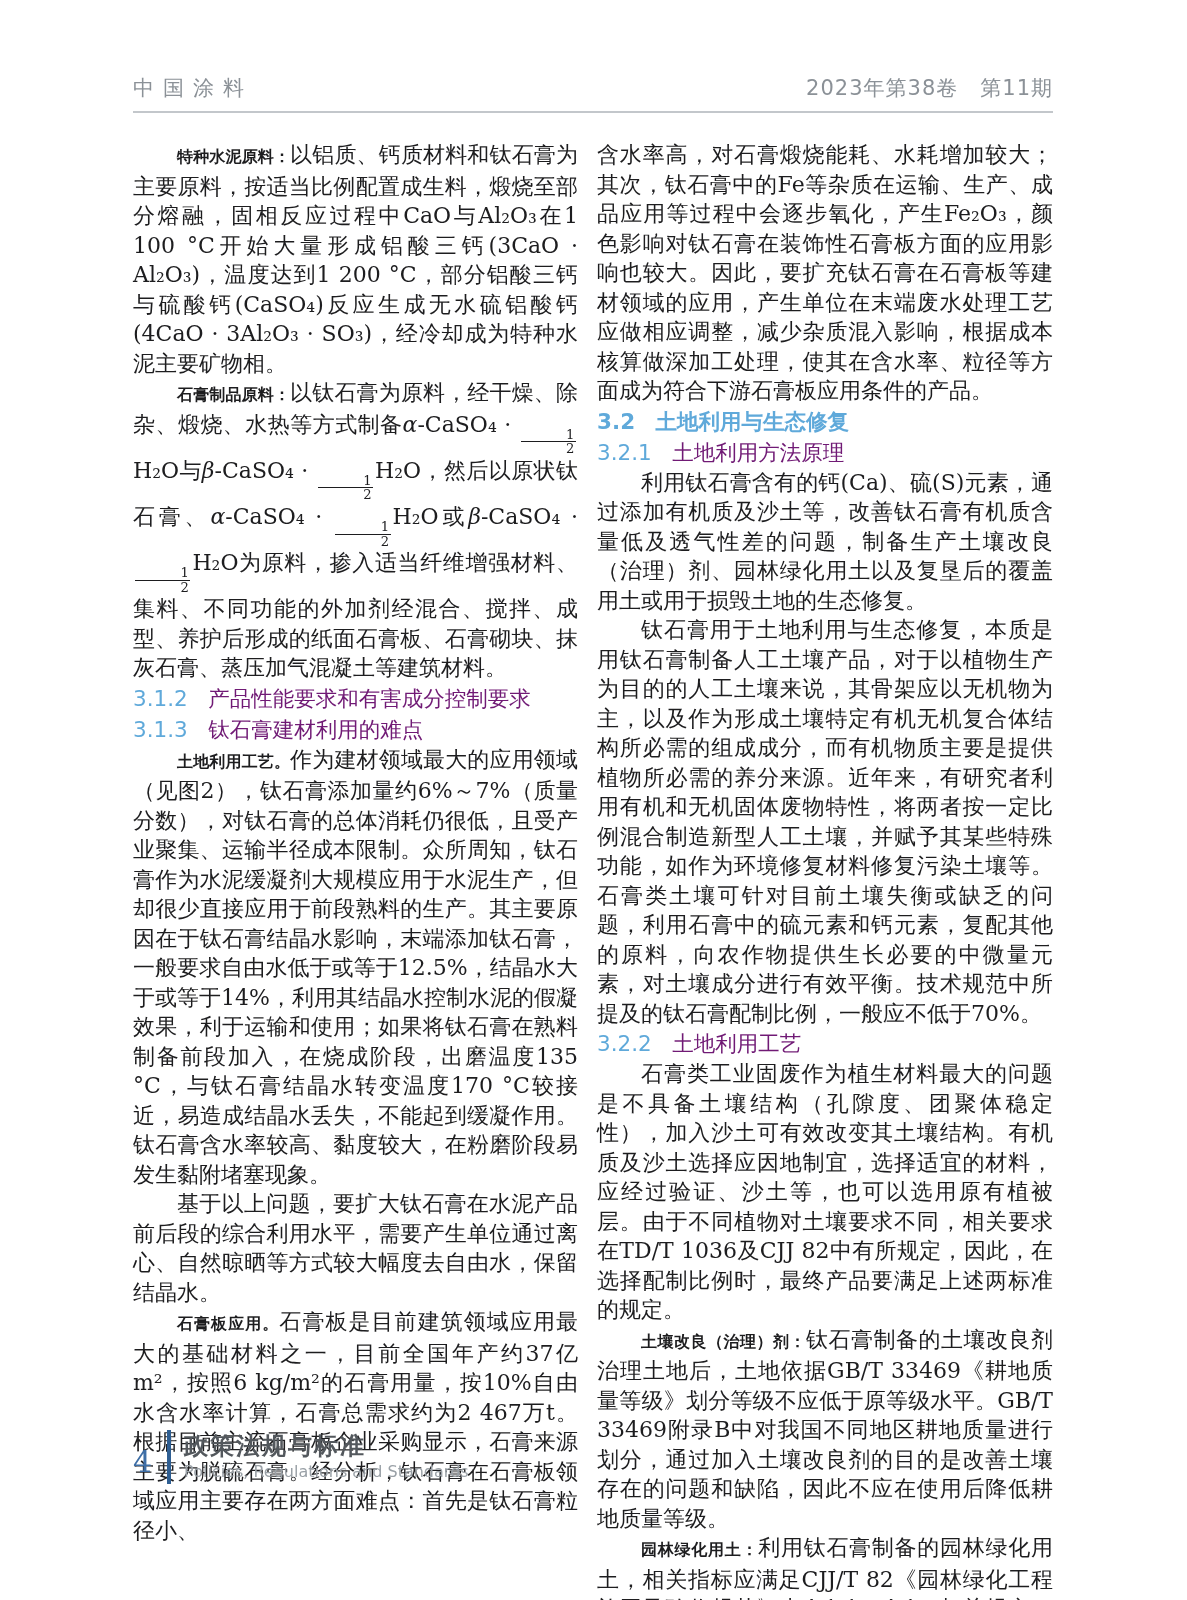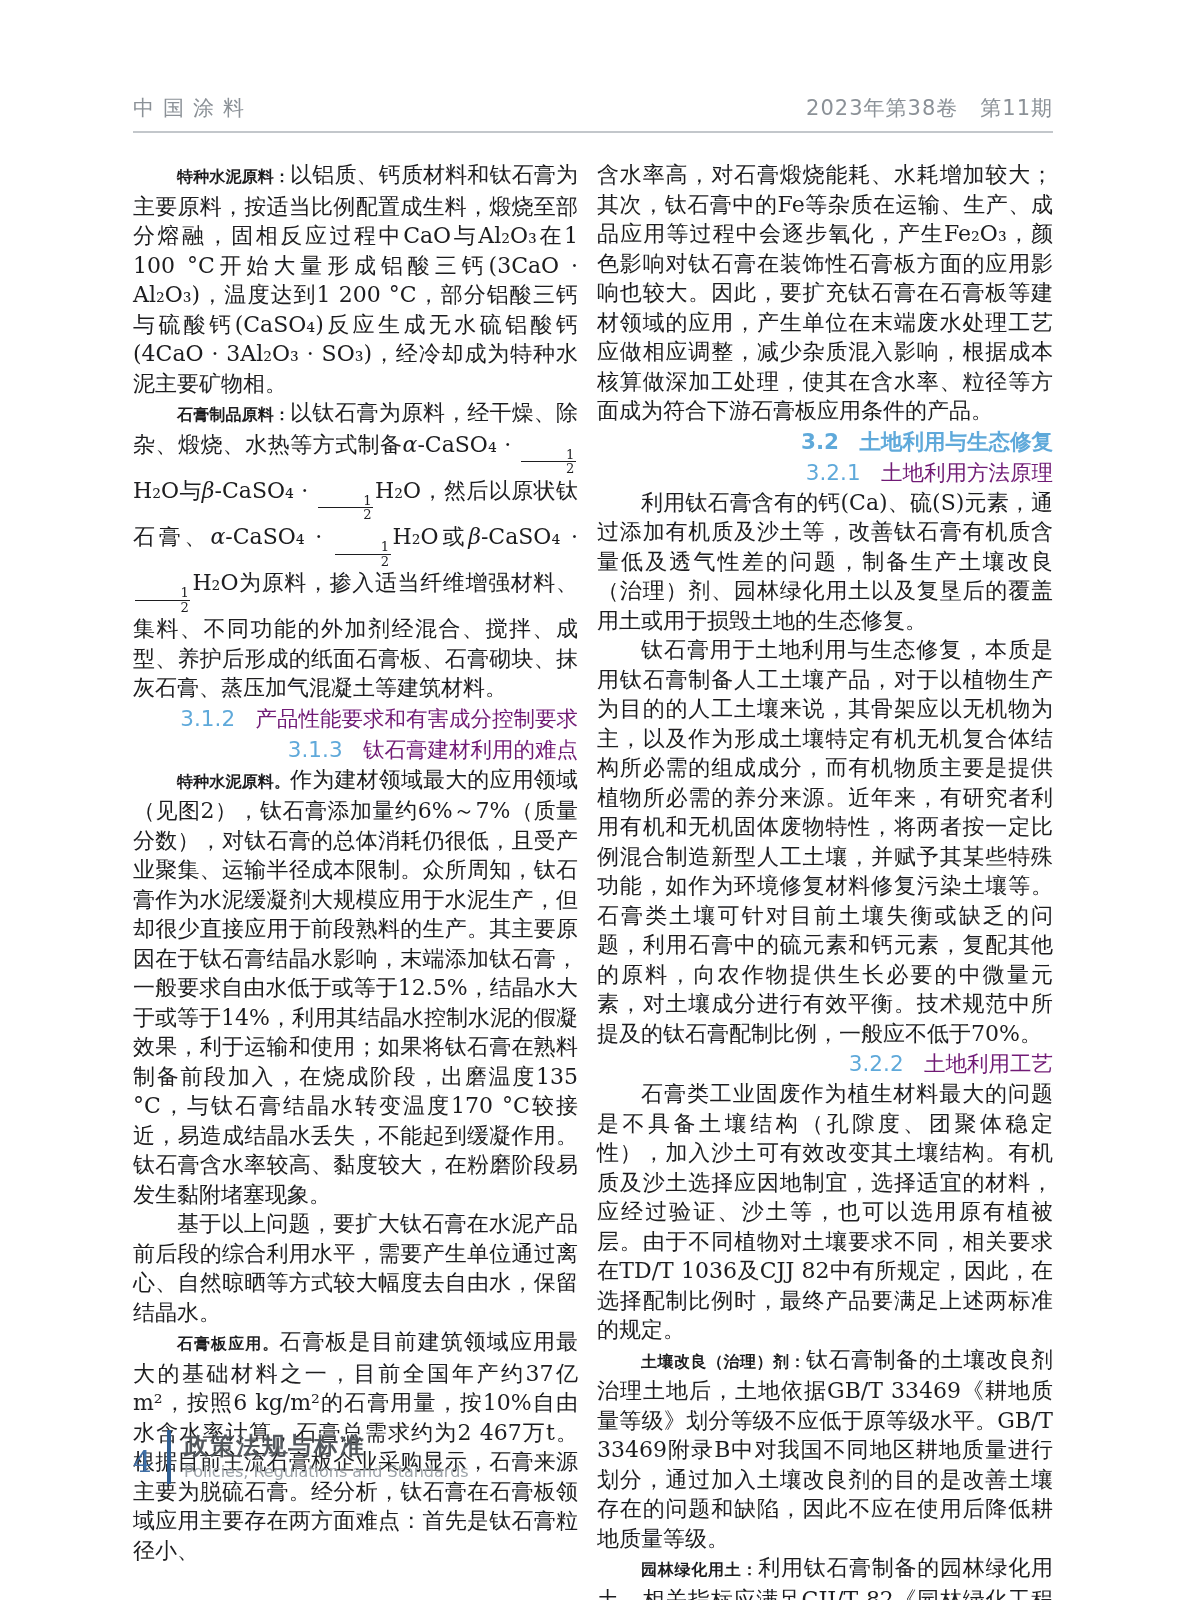--- a/index.html
+++ b/index.html
@@ -1,40 +1,40 @@
 <!DOCTYPE html>
 <html lang="zh"><head>
 <meta charset="utf-8">
 <style>
   html,body{margin:0;padding:0;}
   body{
     width:1187px;height:1600px;background:#ffffff;overflow:hidden;
     font-family:"DejaVu Serif","Liberation Serif",serif;
     color:#1d1d1f;position:relative;
   }
-  .page{padding:94px 134px 0 133px;position:relative;height:1526px;box-sizing:border-box;}
+  .page{padding:74px 134px 0 133px;position:relative;height:1526px;box-sizing:border-box;}
   
   .header{
     display:flex;justify-content:space-between;align-items:flex-end;
     font-family:"DejaVu Sans","Liberation Sans",sans-serif;
     color:#8b9197;font-size:21px;
     border-bottom:2px solid #c3c7cb;padding-bottom:9px;
   }
   .journal{letter-spacing:9px;}
   .issue{letter-spacing:1px;}
   
   .columns{display:grid;grid-template-columns:445px 456px;column-gap:19px;margin-top:27px;}
   .col{font-size:22px;line-height:29.5px;text-align:justify;}
   .para{margin:0;text-indent:2em;}
   .para.noindent{text-indent:0;}
   .lead{
     font-family:"DejaVu Sans","Liberation Sans",sans-serif;
     font-weight:700;font-size:16px;
   }
-  .h2,.h3{margin:0;text-indent:0;font-family:"DejaVu Sans","Liberation Sans",sans-serif;font-size:21.5px;line-height:31px;text-align:right;}
+  .h2,.h3{margin:0;text-indent:0;font-family:"DejaVu Sans","Liberation Sans",sans-serif;font-size:21.5px;line-height:31px;text-align:left;}
   .hnum{color:#5fa9da;margin-right:0.95em;}
   .h2 .htitle{color:#5fa9da;font-weight:700;}
   .h2 .hnum{font-weight:700;}
   .h3 .htitle{color:#701a75;font-weight:400;}
   
   .frac{
     display:inline-flex;flex-direction:column;align-items:center;
     vertical-align:-0.55em;line-height:1.02;font-size:0.6em;margin:0 2px;
   }
   .frac span:first-child{border-bottom:1.5px solid #1d1d1f;padding:0 1.5px;}
@@ -73,21 +73,21 @@
               <span>2</span>
             </span>H₂O，然后以原状钛石膏、<i>α</i>-CaSO₄ · <span class="frac">
               <span>1</span>
               <span>2</span>
             </span>H₂O或<i>β</i>-CaSO₄ · <span class="frac">
               <span>1</span>
               <span>2</span>
             </span>H₂O为原料，掺入适当纤维增强材料、集料、不同功能的外加剂经混合、搅拌、成型、养护后形成的纸面石膏板、石膏砌块、抹灰石膏、蒸压加气混凝土等建筑材料。</span></p>
       <p class="h3"><span class="hnum">3.1.2</span><span class="htitle">产品性能要求和有害成分控制要求</span></p>
       <p class="h3"><span class="hnum">3.1.3</span><span class="htitle">钛石膏建材利用的难点</span></p>
-      <p class="para"><span class="lead">特种水泥原料。</span><span>作为建材领域最大的应用领域（见图2），钛石膏添加量约6%～7%（质量分数），对钛石膏的总体消耗仍很低，且受产业聚集、运输半径成本限制。众所周知，钛石膏作为水泥缓凝剂大规模应用于水泥生产，但却很少直接应用于前段熟料的生产。其主要原因在于钛石膏结晶水影响，末端添加钛石膏，一般要求自由水低于或等于12.5%，结晶水大于或等于14%，利用其结晶水控制水泥的假凝效果，利于运输和使用；如果将钛石膏在熟料制备前段加入，在烧成阶段，出磨温度135 °C，与钛石膏结晶水转变温度170 °C较接近，易造成结晶水丢失，不能起到缓凝作用。钛石膏含水率较高、黏度较大，在粉磨阶段易发生黏附堵塞现象。</span></p>
+      <p class="para"><span class="lead">土地利用工艺。</span><span>作为建材领域最大的应用领域（见图2），钛石膏添加量约6%～7%（质量分数），对钛石膏的总体消耗仍很低，且受产业聚集、运输半径成本限制。众所周知，钛石膏作为水泥缓凝剂大规模应用于水泥生产，但却很少直接应用于前段熟料的生产。其主要原因在于钛石膏结晶水影响，末端添加钛石膏，一般要求自由水低于或等于12.5%，结晶水大于或等于14%，利用其结晶水控制水泥的假凝效果，利于运输和使用；如果将钛石膏在熟料制备前段加入，在烧成阶段，出磨温度135 °C，与钛石膏结晶水转变温度170 °C较接近，易造成结晶水丢失，不能起到缓凝作用。钛石膏含水率较高、黏度较大，在粉磨阶段易发生黏附堵塞现象。</span></p>
       <p class="para"><span>基于以上问题，要扩大钛石膏在水泥产品前后段的综合利用水平，需要产生单位通过离心、自然晾晒等方式较大幅度去自由水，保留结晶水。</span></p>
       <p class="para"><span class="lead">石膏板应用。</span><span>石膏板是目前建筑领域应用最大的基础材料之一，目前全国年产约37亿m²，按照6 kg/m²的石膏用量，按10%自由水含水率计算，石膏总需求约为2 467万t。根据目前主流石膏板企业采购显示，石膏来源主要为脱硫石膏。经分析，钛石膏在石膏板领域应用主要存在两方面难点：首先是钛石膏粒径小、</span></p>
     </div>
 
     <div class="col">
       <p class="para noindent"><span>含水率高，对石膏煅烧能耗、水耗增加较大；其次，钛石膏中的Fe等杂质在运输、生产、成品应用等过程中会逐步氧化，产生Fe₂O₃，颜色影响对钛石膏在装饰性石膏板方面的应用影响也较大。因此，要扩充钛石膏在石膏板等建材领域的应用，产生单位在末端废水处理工艺应做相应调整，减少杂质混入影响，根据成本核算做深加工处理，使其在含水率、粒径等方面成为符合下游石膏板应用条件的产品。</span></p>
       <p class="h2"><span class="hnum">3.2</span><span class="htitle">土地利用与生态修复</span></p>
       <p class="h3"><span class="hnum">3.2.1</span><span class="htitle">土地利用方法原理</span></p>
       <p class="para"><span>利用钛石膏含有的钙(Ca)、硫(S)元素，通过添加有机质及沙土等，改善钛石膏有机质含量低及透气性差的问题，制备生产土壤改良（治理）剂、园林绿化用土以及复垦后的覆盖用土或用于损毁土地的生态修复。</span></p>
       <p class="para"><span>钛石膏用于土地利用与生态修复，本质是用钛石膏制备人工土壤产品，对于以植物生产为目的的人工土壤来说，其骨架应以无机物为主，以及作为形成土壤特定有机无机复合体结构所必需的组成成分，而有机物质主要是提供植物所必需的养分来源。近年来，有研究者利用有机和无机固体废物特性，将两者按一定比例混合制造新型人工土壤，并赋予其某些特殊功能，如作为环境修复材料修复污染土壤等。石膏类土壤可针对目前土壤失衡或缺乏的问题，利用石膏中的硫元素和钙元素，复配其他的原料，向农作物提供生长必要的中微量元素，对土壤成分进行有效平衡。技术规范中所提及的钛石膏配制比例，一般应不低于70%。</span></p>

